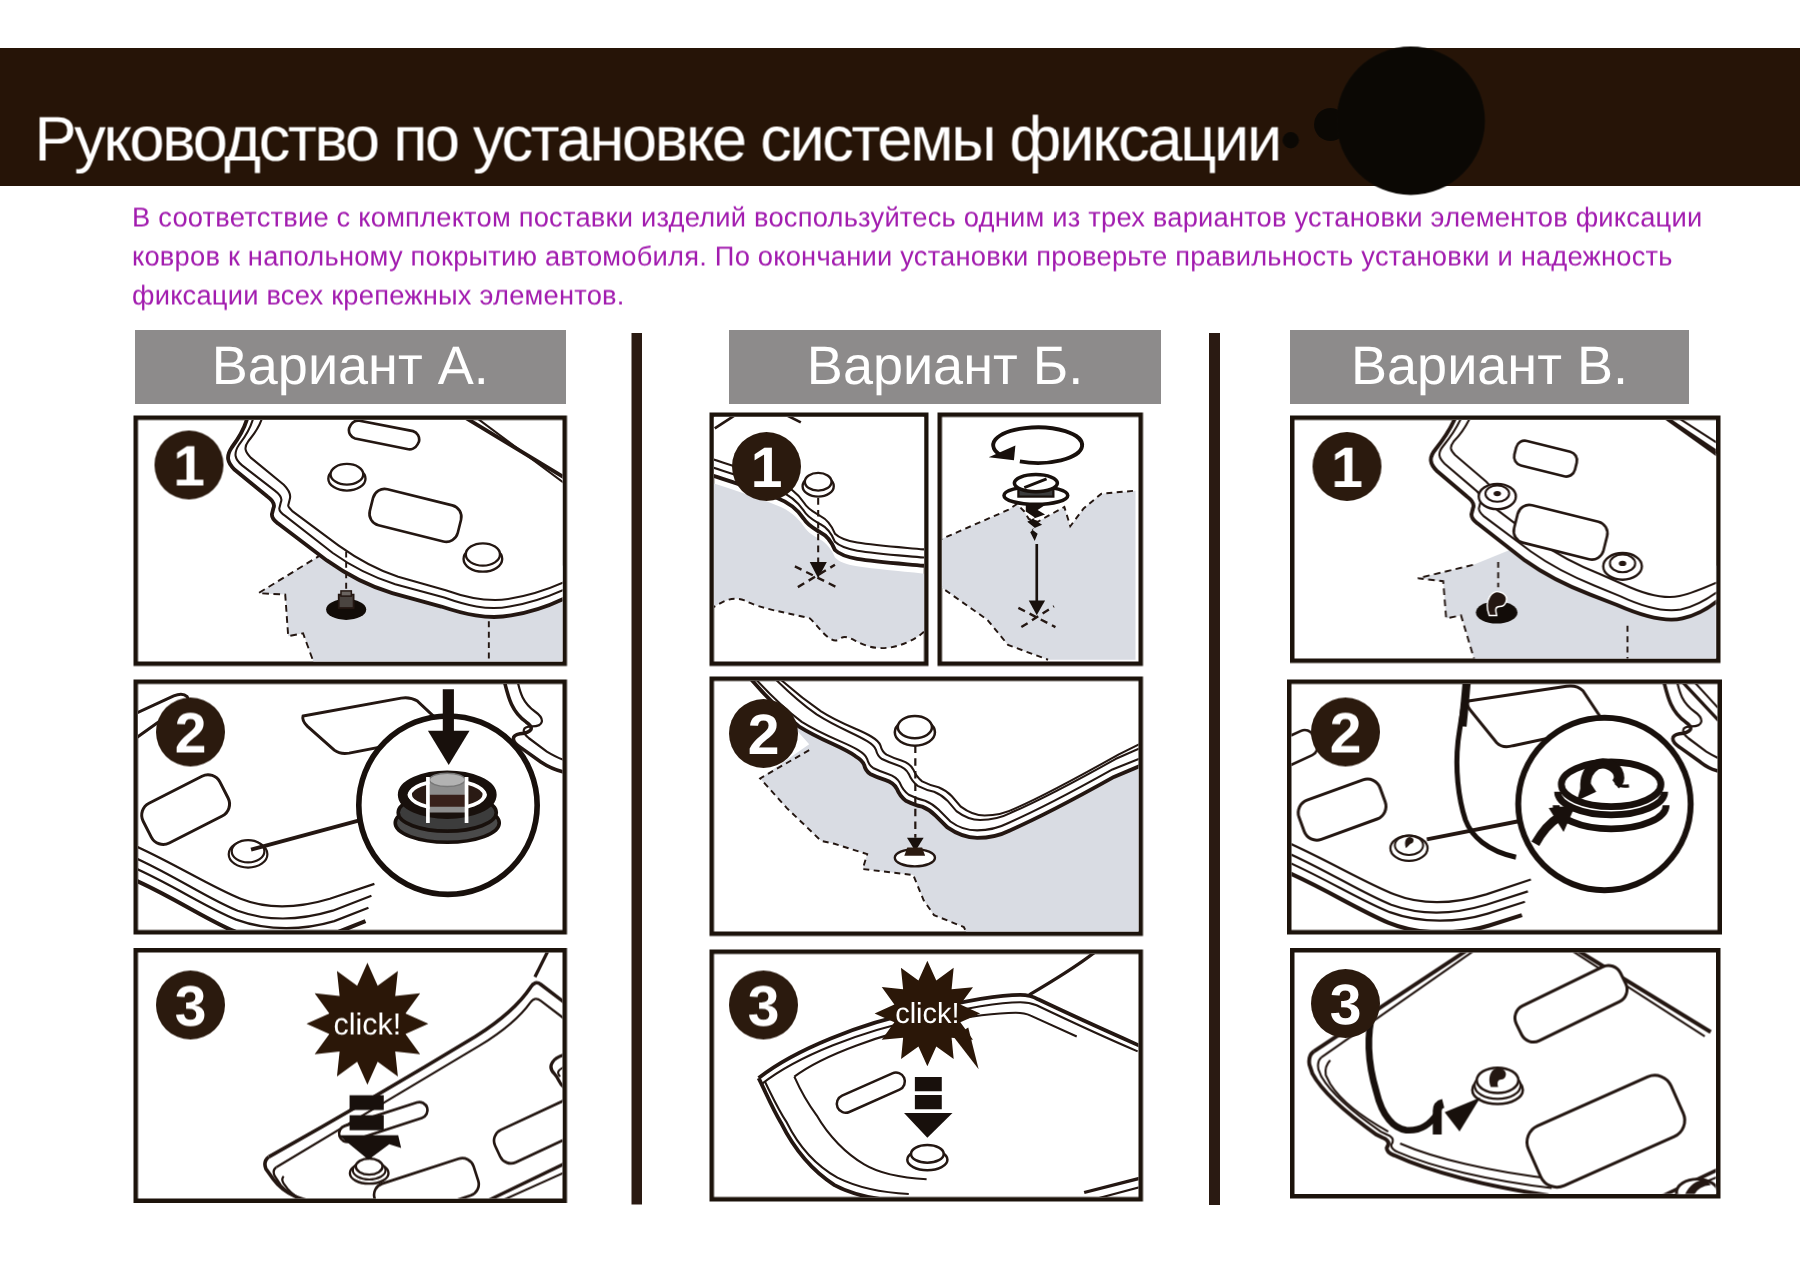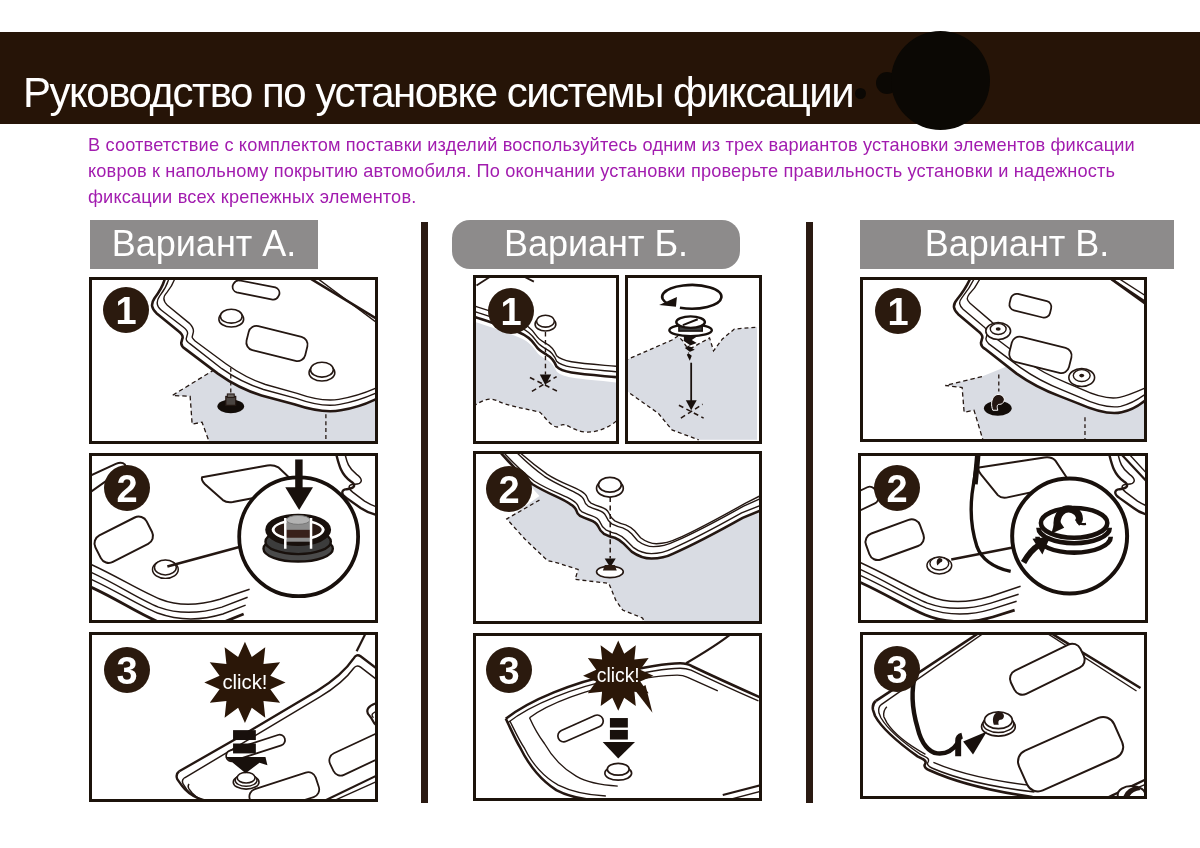--- a/index.html
+++ b/index.html
@@ -20,23 +20,23 @@
 </style>
 </head>
 <body>
   <div id="topbar" class="abs"></div>
   <div id="title" class="abs">Руководство по установке системы фиксации</div>
   <div id="titledot" class="abs"></div>
   <div id="blob2" class="abs"></div>
   <div id="blob1" class="abs"></div>
   <div id="para" class="abs">В соответствие с комплектом поставки изделий воспользуйтесь одним из трех вариантов установки элементов фиксации<br>ковров к напольному покрытию автомобиля. По окончании установки проверьте правильность установки и надежность<br>фиксации всех крепежных элементов.</div>
 
-  <div class="abs colhead" style="left:90px;width:228px;">Вариант А.</div>
-  <div class="abs colhead" style="left:452px;width:288px;border-radius:18px;">Вариант Б.</div>
-  <div class="abs colhead" style="left:860px;width:314px;text-align:center;">Вариант В.</div>
+  <div class="abs colhead" style="left:90px;width:287px;">Вариант А.</div>
+  <div class="abs colhead" style="left:486px;width:288px;">Вариант Б.</div>
+  <div class="abs colhead" style="left:860px;width:266px;text-align:center;">Вариант В.</div>
 
   <div class="abs divider" style="left:421px;"></div>
   <div class="abs divider" style="left:806px;"></div>
 
   <div id="pA1" class="abs panel" style="left:89px;top:277px;width:289px;height:167px;">
   <svg width="283" height="161" viewBox="1.5 1.5 284.5 162.5" style="position:absolute;left:0;top:0;">
 
     <path d="M131,88 L82,118 L100,119 L102,147 L112,145 L120,167 L289,167 L289,100 L180,75 Z" fill="#d9dce3" stroke="none"></path>
     <path d="M131,88 L82,118 L100,119 L102,147 L112,145 L120,167" fill="none" stroke="#241712" stroke-width="1.3" stroke-dasharray="4.5,3"></path>
 

